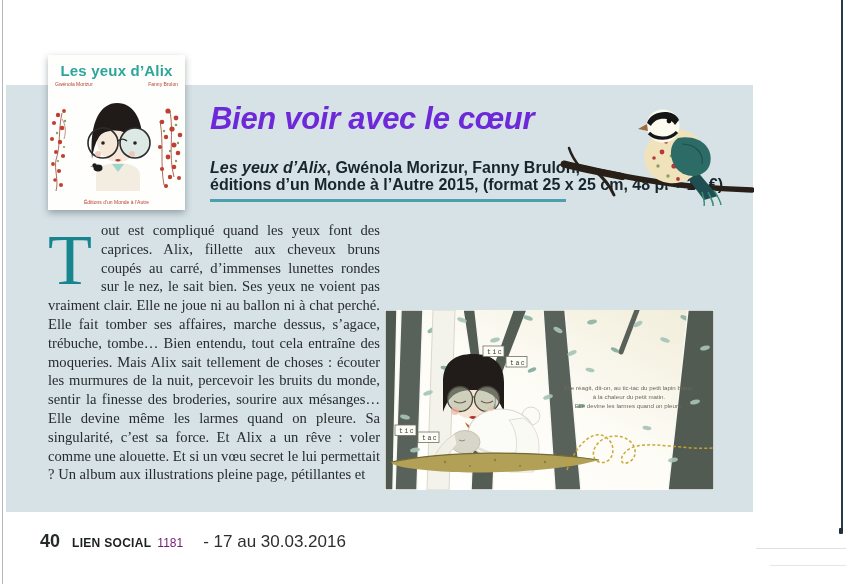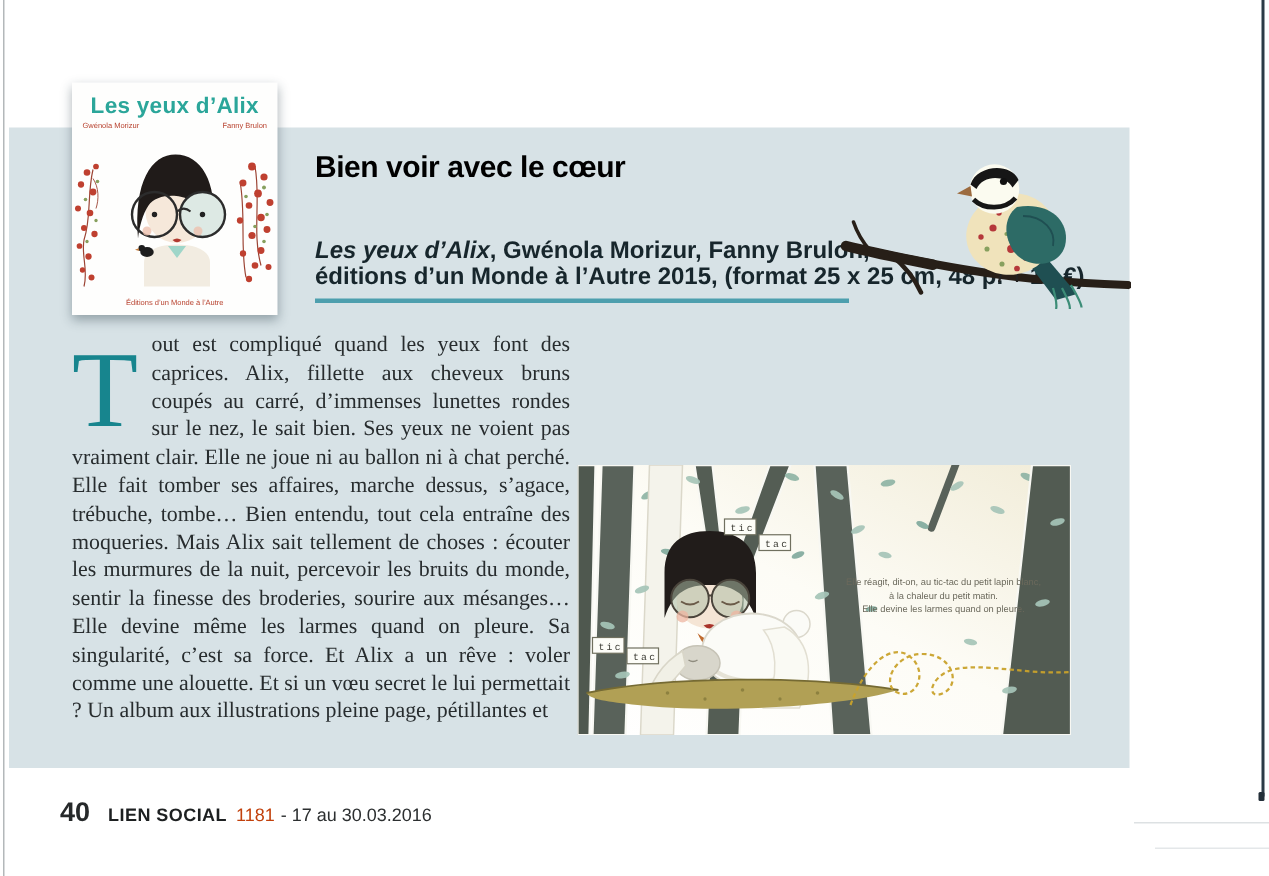--- a/index.html
+++ b/index.html
@@ -26,21 +26,21 @@
     background:#fefefd; box-shadow:0 3px 7px rgba(35,55,65,0.38);
   }
   .cover-title { margin-top:7px; text-align:center; font-size:15px; font-weight:600; color:#2ba69a; letter-spacing:0.2px; }
   .cover-authors { display:flex; justify-content:space-between; padding:2px 7px 0 7px; font-size:5px; color:#b8422f; }
   .cover-art { position:absolute; left:0; top:30px; }
   .cover-publisher { position:absolute; bottom:5px; width:100%; text-align:center; font-size:5px; color:#b8422f; }
 
   
   .article-title {
     position:absolute; left:210px; top:101px;
-    font-size:20px; font-weight:bold; letter-spacing:-0.3px; color:#000000;
+    font-size:31px; font-weight:bold; letter-spacing:-0.3px; color:#6d28d9;font-style:italic;
   }
   .reference {
     position:absolute; left:210px; top:160px;
     font-size:16px; line-height:16.5px; font-weight:600; color:#17262c;
   }
   .reference .ital { font-style:italic; }
   .rule { position:absolute; left:210px; top:199px; width:356px; height:3px; background:#4d9fae; }
 
   .bird-art { position:absolute; left:560px; top:102px; }
 
@@ -57,22 +57,22 @@
     font-size:72px; line-height:62px; padding:8px 9px 0 0;
   }
   .signature { text-align:right; font-weight:bold; font-size:13px; color:#17262c; margin-top:7px; padding-right:2px; }
 
   .spread { position:absolute; left:385px; top:310px; width:329px; height:180px; }
 
   
   .footer { position:absolute; left:40px; top:531px; display:flex; align-items:baseline; }
   .footer .pagenum { font-size:18px; font-weight:bold; color:#26292a; margin-right:12px; }
   .footer .mag { font-size:12px; font-weight:bold; letter-spacing:0.3px; color:#1d2021; margin-right:6px; }
-  .footer .issue { font-size:12px; color:#c2410c; margin-right:4px; }
-  .footer .daterange { font-size:12px; color:#2c2f30; }
+  .footer .issue { font-size:12px; color:#701a75; margin-right:20px; }
+  .footer .daterange { font-size:17px; color:#2c2f30; }
 </style>
 </head>
 <body>
 
 <div class="page">
 
   <div class="left-edge"></div>
 
 
   <div class="panel"></div>

